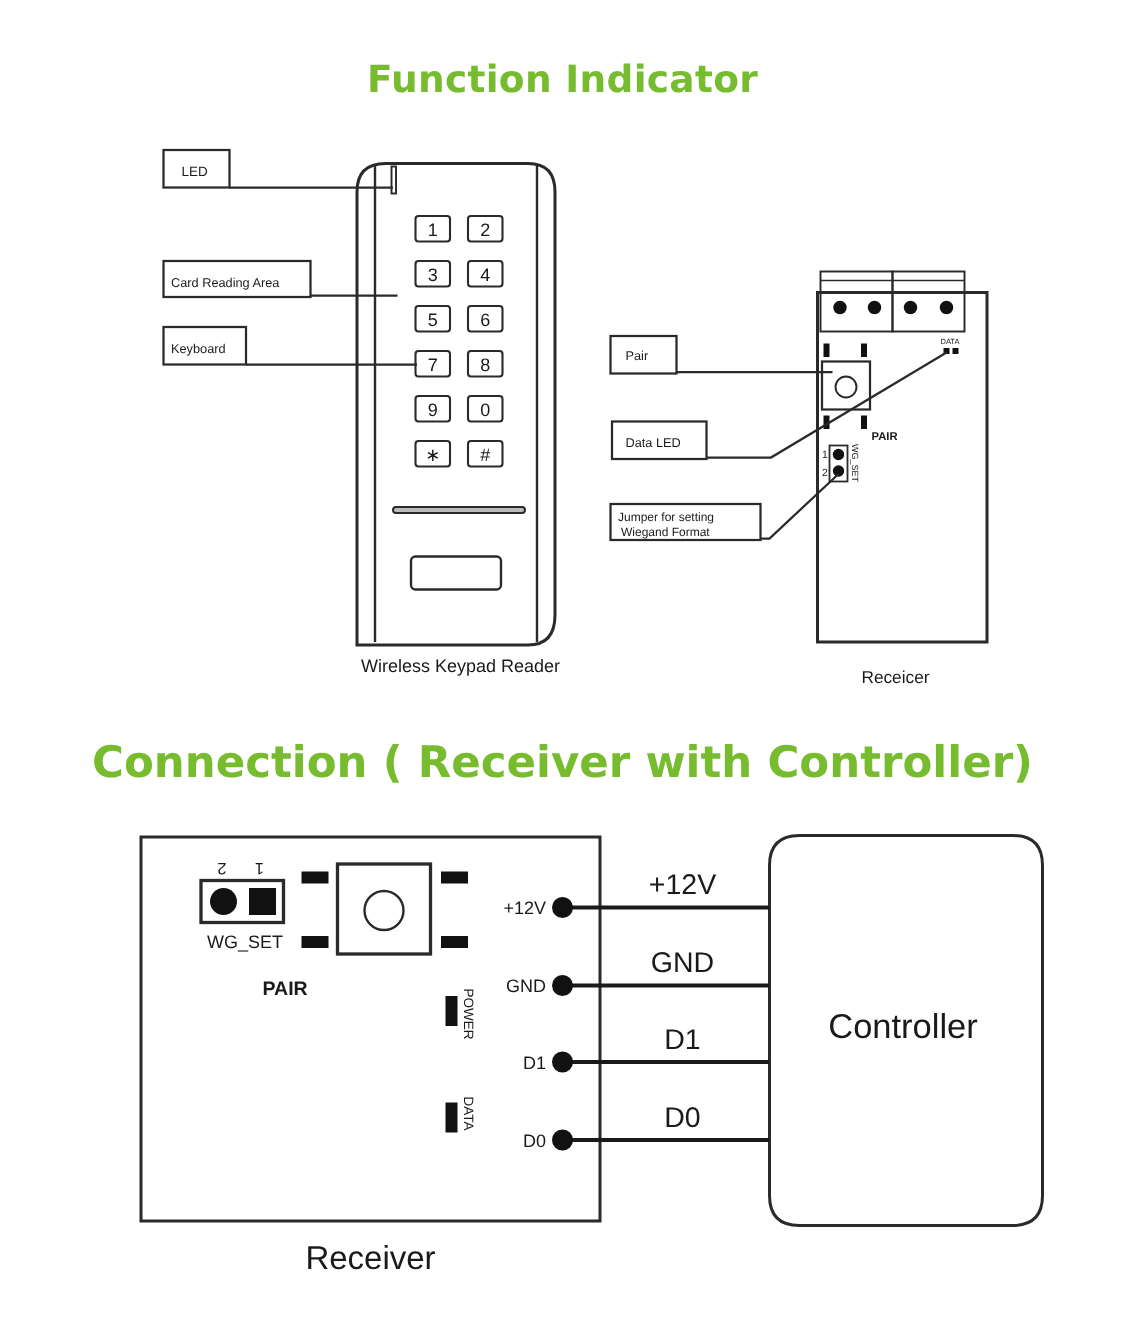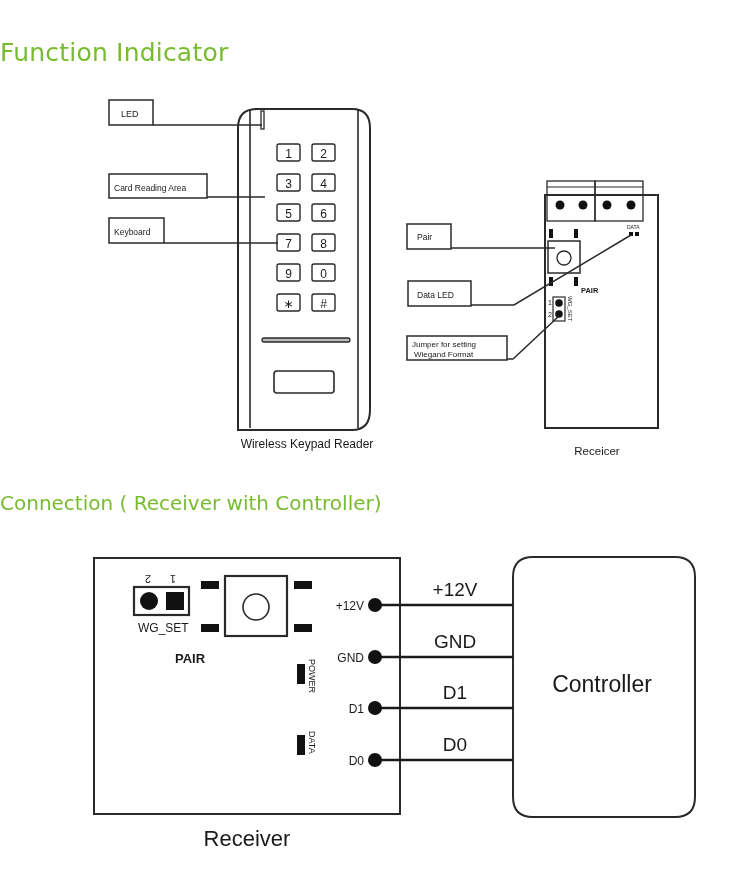--- a/index.html
+++ b/index.html
@@ -1,19 +1,19 @@
 <!DOCTYPE html>
 <html><head>
 <meta charset="utf-8">
 <style>
   html, body { margin:0; padding:0; background:#ffffff; }
   body { width:750px; height:884px; position:relative; overflow:hidden; font-family:"Liberation Sans", sans-serif; }
-  .title { position:absolute; left:0; width:750px; text-align:left; color:#77bc2f; font-family:"DejaVu Sans", sans-serif; font-weight:400; }
+  .title { position:absolute; left:0; width:750px; text-align:center; color:#77bc2f; font-family:"DejaVu Sans", sans-serif; font-weight:700; }
   #t1 { top:38px; font-size:25px; letter-spacing:0.2px; }
-  #t2 { top:491px; font-size:20px; }
+  #t2 { top:491px; font-size:29px; }
   svg { position:absolute; left:0; top:0; }
   svg text { font-family:"Liberation Sans", sans-serif; fill:#1a1a1a; }
 </style>
 </head>
 <body>
 
 <div class="title" id="t1">Function Indicator</div>
 <div class="title" id="t2">Connection ( Receiver with Controller)</div>
 
 <svg width="750" height="884" viewBox="0 0 750 884">

